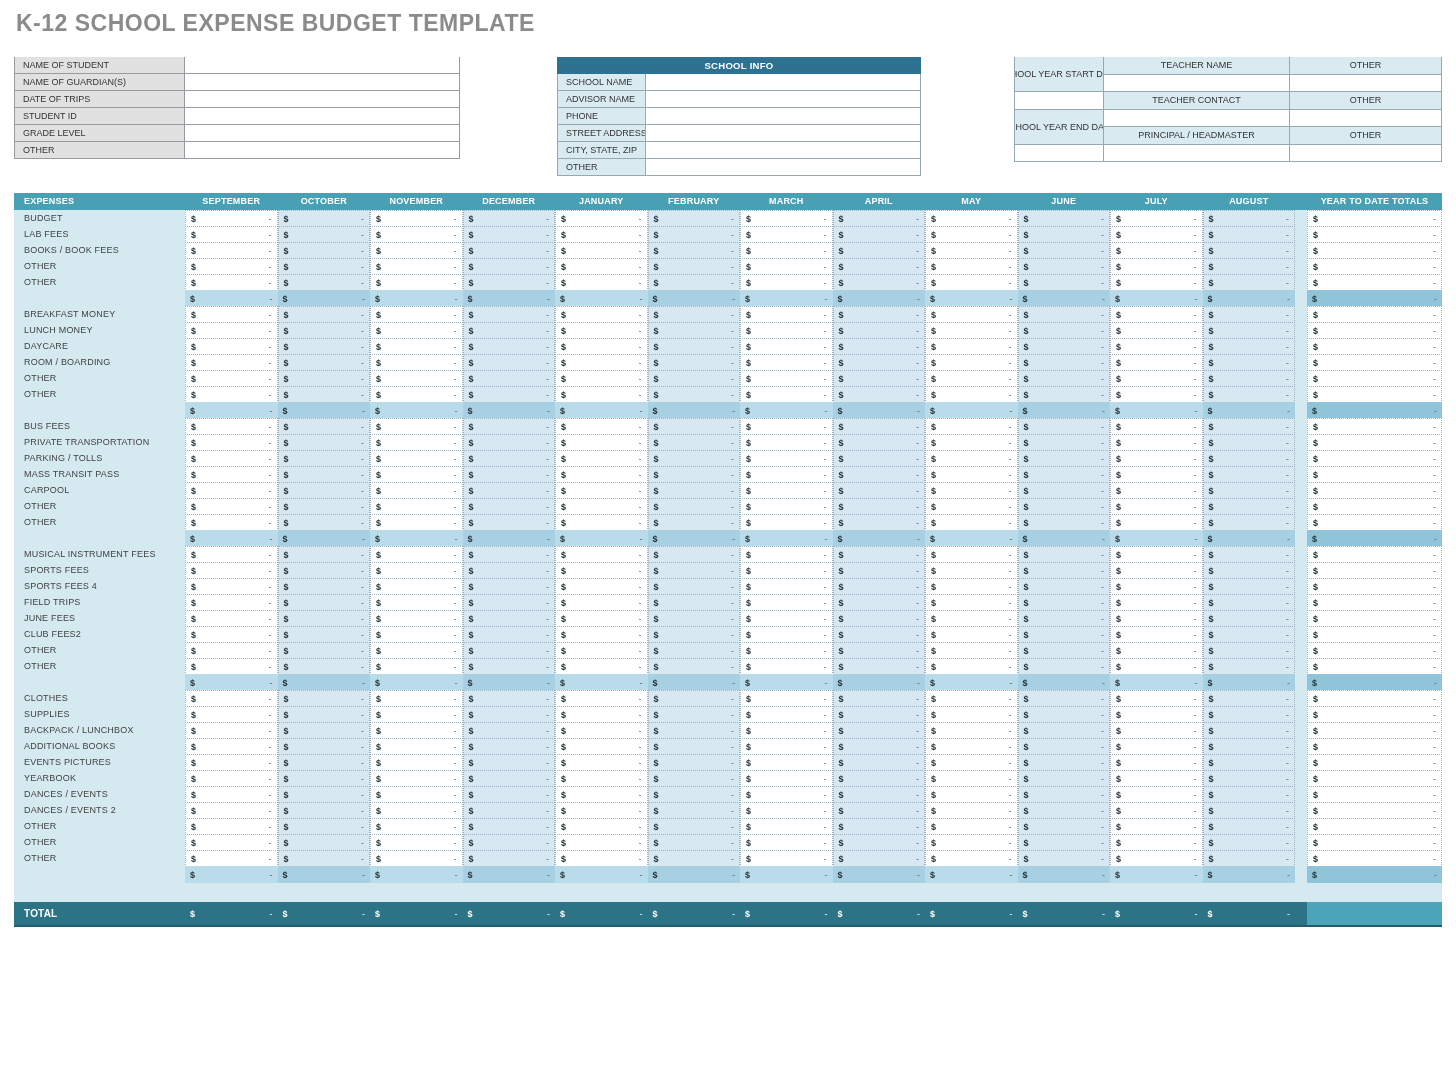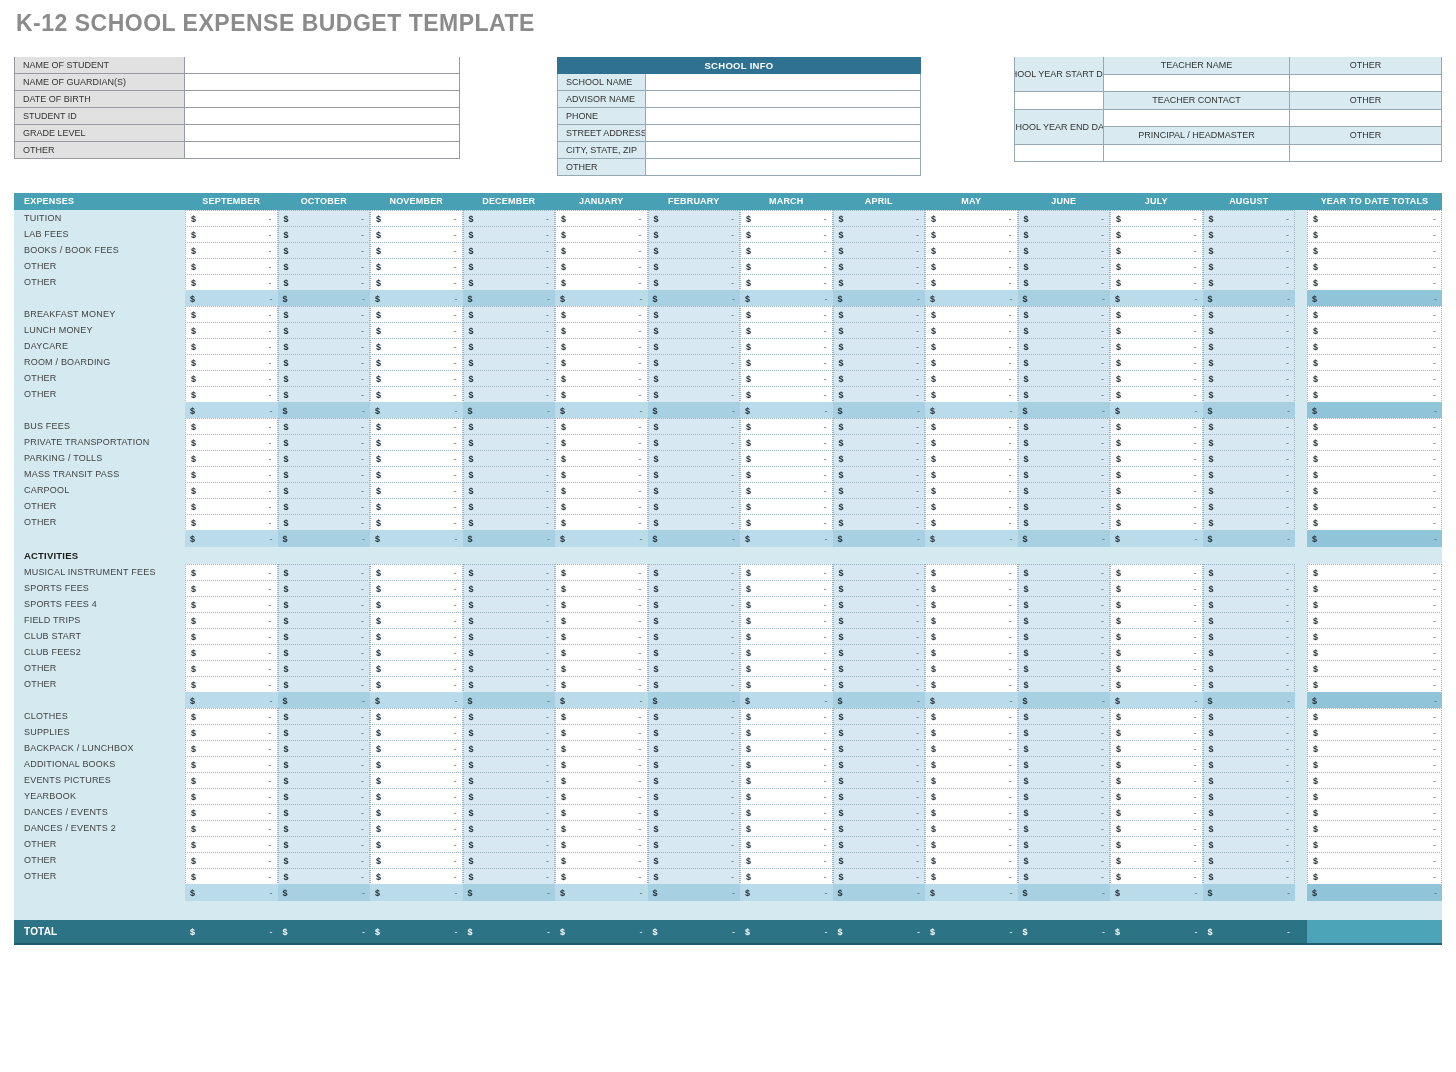--- a/index.html
+++ b/index.html
@@ -76,21 +76,21 @@
 <body>
 
 <div class="page-title">K-12 SCHOOL EXPENSE BUDGET TEMPLATE</div>
 
 <div class="info-table" id="student-table">
   <div class="info-grid" id="student-grid" style="grid-template-columns:170px 1fr;">
       <div class="ig-cell lbl">NAME OF STUDENT</div>
       <div class="ig-cell last"></div>
       <div class="ig-cell lbl">NAME OF GUARDIAN(S)</div>
       <div class="ig-cell last"></div>
-      <div class="ig-cell lbl">DATE OF BIRTH</div>
+      <div class="ig-cell lbl">DATE OF TRIPS</div>
       <div class="ig-cell last"></div>
       <div class="ig-cell lbl">STUDENT ID</div>
       <div class="ig-cell last"></div>
       <div class="ig-cell lbl">GRADE LEVEL</div>
       <div class="ig-cell last"></div>
       <div class="ig-cell lbl">OTHER</div>
       <div class="ig-cell last"></div>
     </div>
 </div>
 
@@ -147,21 +147,21 @@
       <div class="hcell">MAY</div>
       <div class="hcell">JUNE</div>
       <div class="hcell">JULY</div>
       <div class="hcell">AUGUST</div>
       <div class="hcell" id="header-gap"></div>
     <div class="hcell">YEAR TO DATE TOTALS</div>
   </div>
   <div id="budget-body">
 
       <div class="t-row b-row">
-        <div class="row-label">TUITION</div>
+        <div class="row-label">BUDGET</div>
         <div class="mcell">
           <div class="cur" style="display: inline;">$</div>
           <div class="dash" style="display: inline;">-</div>
         </div>
         <div class="mcell alt">
           <div class="cur" style="display: inline;">$</div>
           <div class="dash" style="display: inline;">-</div>
         </div>
         <div class="mcell">
           <div class="cur" style="display: inline;">$</div>
@@ -1322,21 +1322,20 @@
         <div class="mcell sub alt">
           <div class="cur" style="display: inline;">$</div>
           <div class="dash" style="display: inline;">-</div>
         </div>
         <div></div>
         <div class="mcell sub ytd">
           <div class="cur" style="display: inline;">$</div>
           <div class="dash" style="display: inline;">-</div>
         </div>
       </div>
-      <div class="sec-label">ACTIVITIES</div>
       <div class="t-row b-row">
         <div class="row-label">MUSICAL INSTRUMENT FEES</div>
         <div class="mcell">
           <div class="cur" style="display: inline;">$</div>
           <div class="dash" style="display: inline;">-</div>
         </div>
         <div class="mcell alt">
           <div class="cur" style="display: inline;">$</div>
           <div class="dash" style="display: inline;">-</div>
         </div>
@@ -1548,21 +1547,21 @@
           <div class="cur" style="display: inline;">$</div>
           <div class="dash" style="display: inline;">-</div>
         </div>
         <div></div>
         <div class="mcell">
           <div class="cur" style="display: inline;">$</div>
           <div class="dash" style="display: inline;">-</div>
         </div>
       </div>
       <div class="t-row b-row">
-        <div class="row-label">CLUB START</div>
+        <div class="row-label">JUNE FEES</div>
         <div class="mcell">
           <div class="cur" style="display: inline;">$</div>
           <div class="dash" style="display: inline;">-</div>
         </div>
         <div class="mcell alt">
           <div class="cur" style="display: inline;">$</div>
           <div class="dash" style="display: inline;">-</div>
         </div>
         <div class="mcell">
           <div class="cur" style="display: inline;">$</div>

